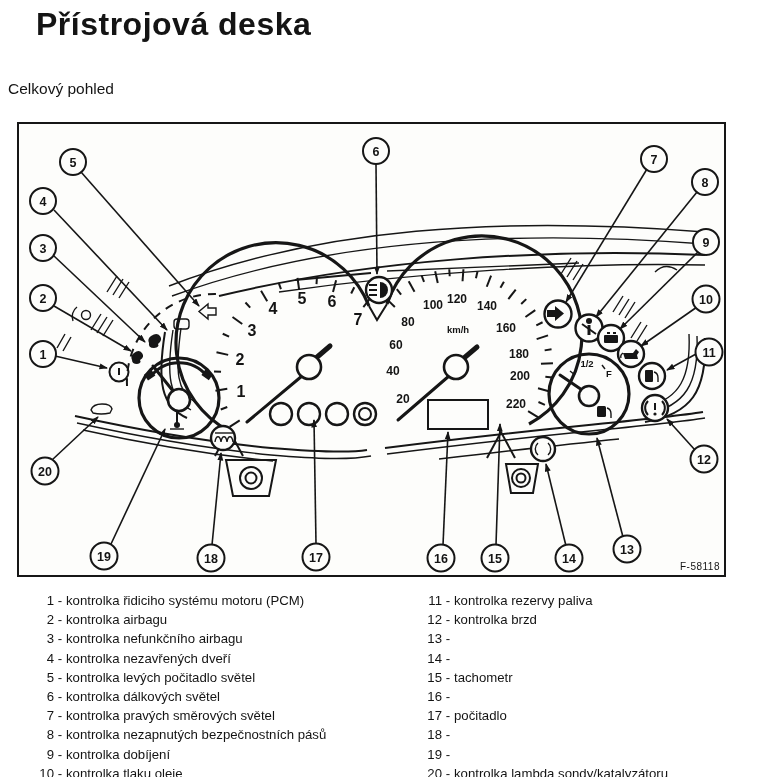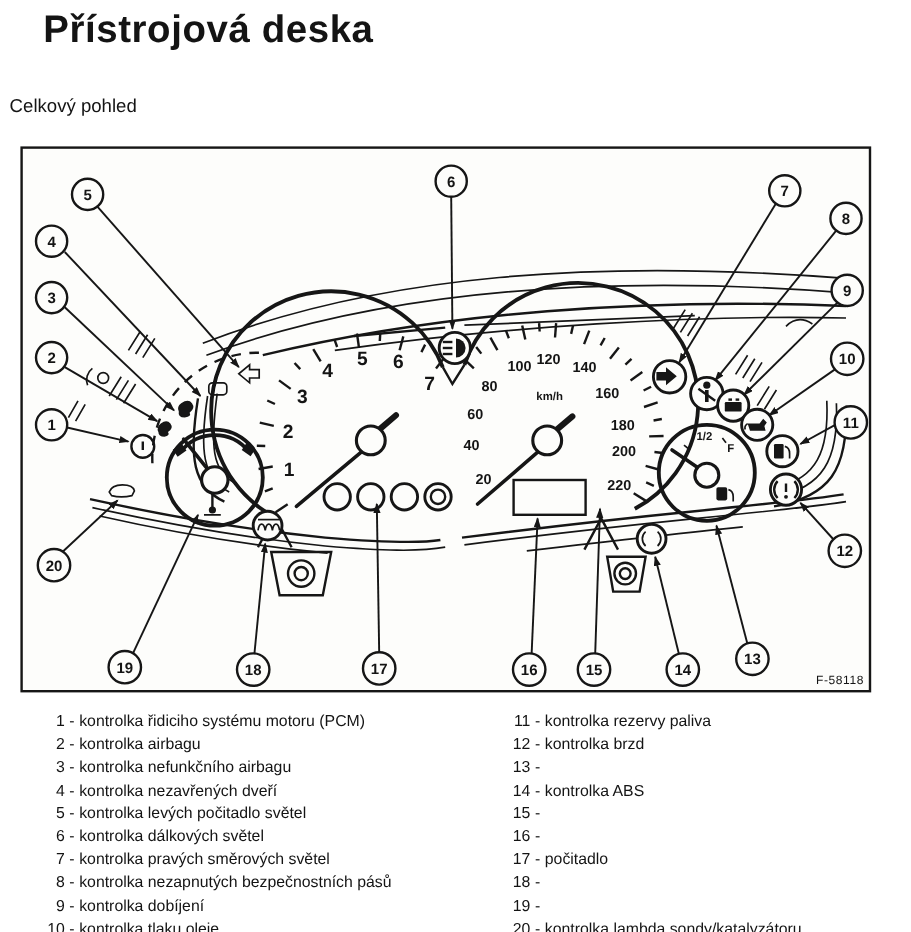--- a/index.html
+++ b/index.html
@@ -483,26 +483,26 @@
   </div>
 
   <div class="legend-row">
     <span class="n">13</span>
     <span class="s">-</span>
   </div>
 
   <div class="legend-row">
     <span class="n">14</span>
     <span class="s">-</span>
-    <span class="t">kontrolka ABS</span>
   </div>
 
   <div class="legend-row">
     <span class="n">15</span>
     <span class="s">-</span>
+    <span class="t">tachometr</span>
   </div>
 
   <div class="legend-row">
     <span class="n">16</span>
     <span class="s">-</span>
   </div>
 
   <div class="legend-row">
     <span class="n">17</span>
     <span class="s">-</span>

